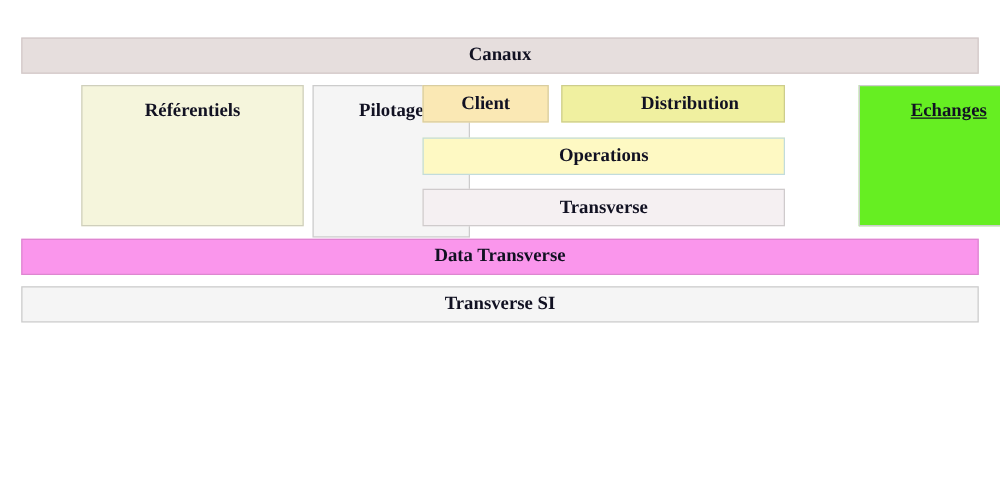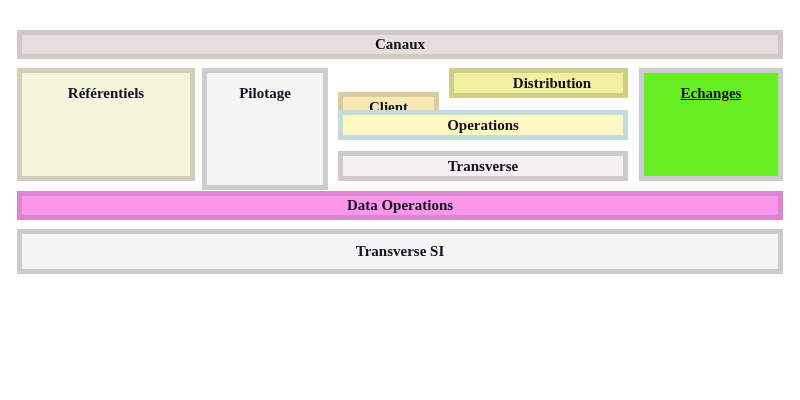--- a/index.html
+++ b/index.html
@@ -19,21 +19,21 @@
     position: relative;
     width: 800px;
     height: 400px;
     background: #ffffff;
   }
 
   
   .block {
     position: absolute;
     box-sizing: border-box;
-    border: 5px solid #0f172a;
+    border: 1px solid #0f172a;
     color: #111122;
     font-weight: bold;
     font-size: 15px;
     line-height: 1.1;
     text-align: center;
     white-space: nowrap;
   }
 
   
   .bar {
@@ -41,20 +41,21 @@
     align-items: center;
     justify-content: center;
   }
 
   
   .container-block {
     display: flex;
     align-items: flex-start;
     justify-content: center;
     padding-top: 12px;
+    margin-left: 48px;
   }
 
   
   #canaux-bar {
     left: 17px;
     top: 30px;
     width: 766px;
     height: 29px;
     background: #e6dedd;
     border-color: #d2c8c7;
@@ -78,21 +79,20 @@
     border-color: #cccccc;
   }
 
   #client-block {
     left: 338px;
     top: 68px;
     width: 101px;
     height: 30px;
     background: #fae8b4;
     border-color: #d9cda0;
-    margin-top: 24px;
   }
 
   #distribution-block {
     left: 449px;
     top: 68px;
     width: 179px;
     height: 30px;
     background: #f0f0a0;
     border-color: #cdcd8c;
     padding-left: 27px;
@@ -132,21 +132,21 @@
     width: 766px;
     height: 29px;
     background: #fa96ec;
     border-color: #dd86d0;
   }
 
   #transverse-si-bar {
     left: 17px;
     top: 229px;
     width: 766px;
-    height: 45px;
+    height: 29px;
     background: #f5f5f5;
     border-color: #cccccc;
   }
 </style>
 </head>
 <body>
 
 <div id="diagram">
 
   <div class="block bar" id="canaux-bar">
@@ -175,20 +175,20 @@
 
   <div class="block bar" id="ressources-block">
     <span>Transverse</span>
   </div>
 
   <div class="block container-block" id="echanges-block">
     <span>Echanges</span>
   </div>
 
   <div class="block bar" id="data-plateforme-bar">
-    <span>Data Operations</span>
+    <span>Data Transverse</span>
   </div>
 
   <div class="block bar" id="transverse-si-bar">
     <span>Transverse SI</span>
   </div>
 
 </div>
 
 </body></html>

